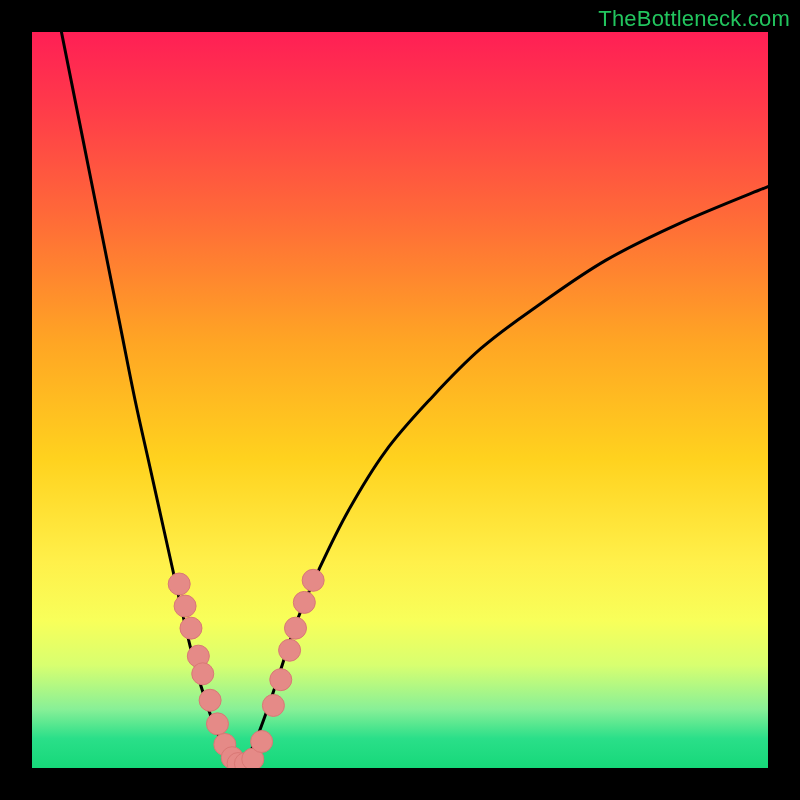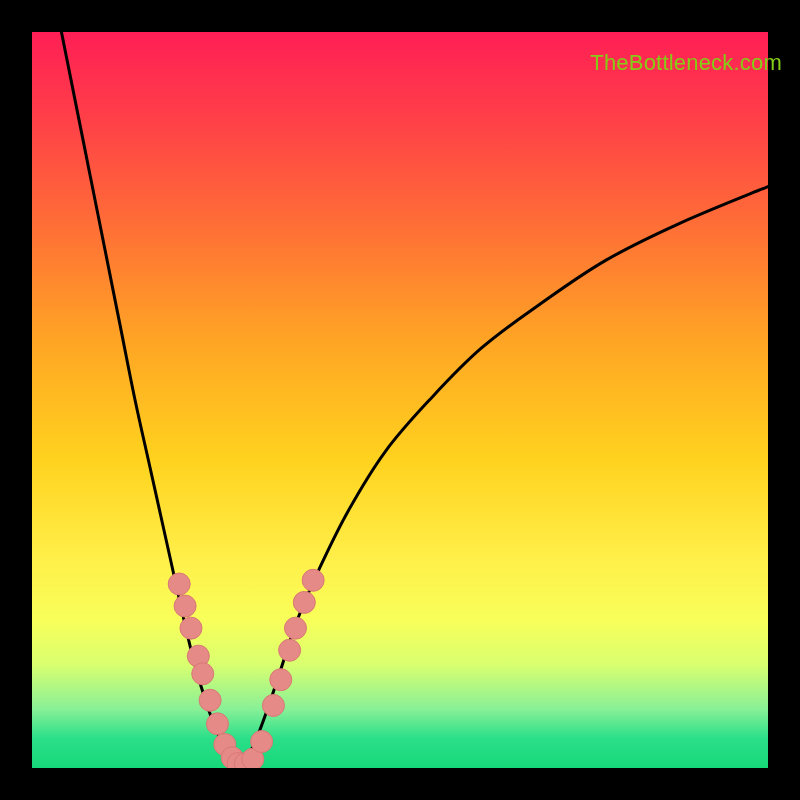--- a/index.html
+++ b/index.html
@@ -35,27 +35,26 @@
       #f8ff5a 80%,
       #d8ff70 86%,
       #88f097 92%,
       #2adf89 96%,
       #16d879 100%
     );
   }
   .watermark {
     position: absolute;
     top: 6px;
-    right: 18px;
-    color: #84cc16;
+    right: 10px;
+    color: #22c55e;
     font-size: 22px;
     font-weight: 500;
     letter-spacing: 0.2px;
     user-select: none;
-    margin-top: 44px;
   }
   svg {
     position: absolute;
     left: 0;
     top: 0;
   }
 </style>
 </head>
 <body>
 

